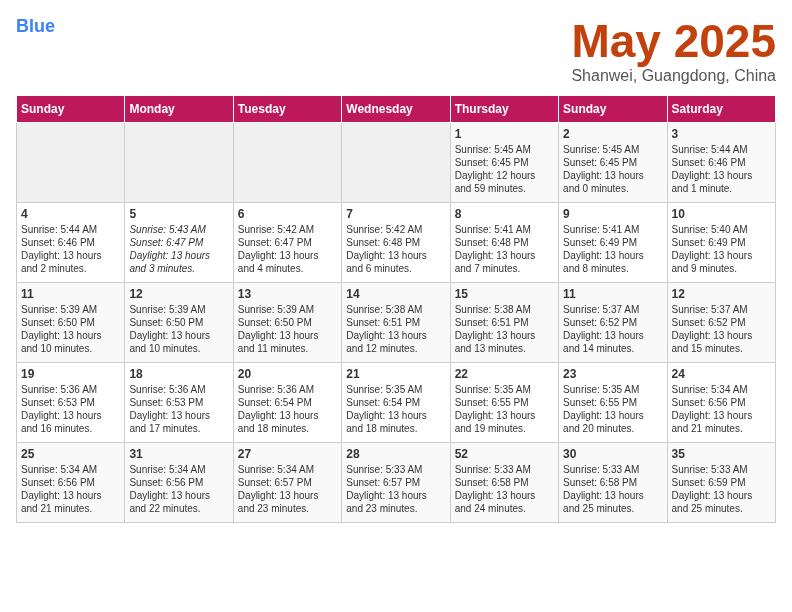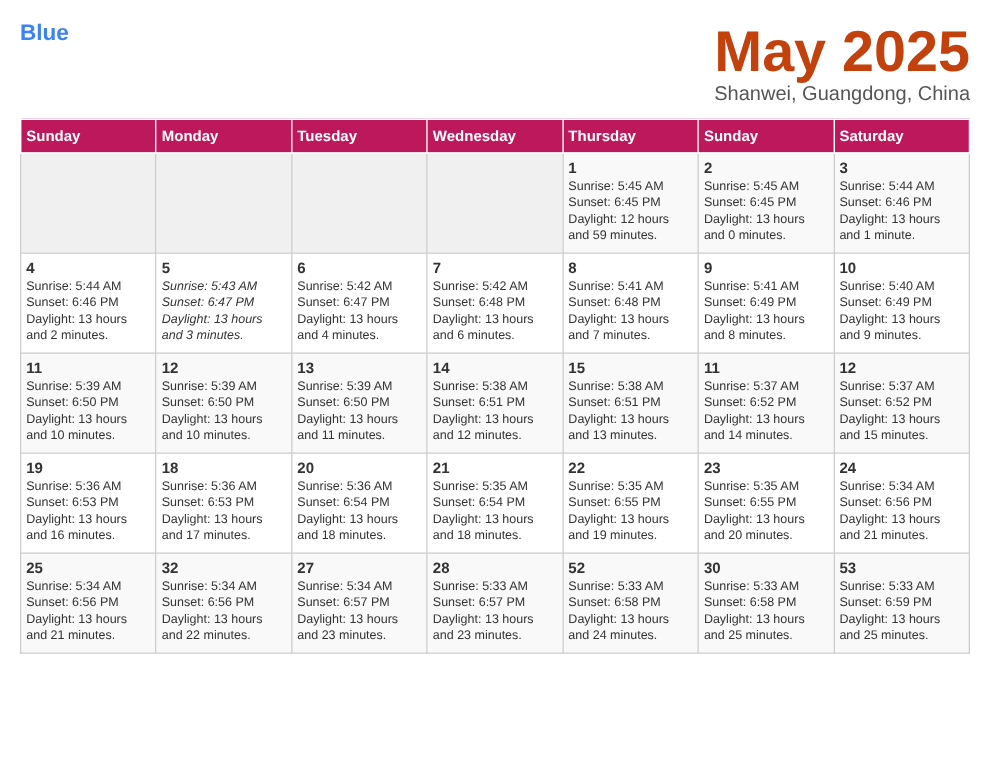--- a/index.html
+++ b/index.html
@@ -272,21 +272,21 @@
         </td>
       </tr>
       <tr>
         <td>
           <div class="day-number">25</div>
           <div class="day-info" style="white-space: pre-line;">Sunrise: 5:34 AM
 Sunset: 6:56 PM
 Daylight: 13 hours and 21 minutes.</div>
         </td>
         <td>
-          <div class="day-number">32</div>
+          <div class="day-number">31</div>
           <div class="day-info" style="white-space: pre-line;">Sunrise: 5:34 AM
 Sunset: 6:56 PM
 Daylight: 13 hours and 22 minutes.</div>
         </td>
         <td>
           <div class="day-number">27</div>
           <div class="day-info" style="white-space: pre-line;">Sunrise: 5:34 AM
 Sunset: 6:57 PM
 Daylight: 13 hours and 23 minutes.</div>
         </td>
@@ -302,20 +302,20 @@
 Sunset: 6:58 PM
 Daylight: 13 hours and 24 minutes.</div>
         </td>
         <td>
           <div class="day-number">30</div>
           <div class="day-info" style="white-space: pre-line;">Sunrise: 5:33 AM
 Sunset: 6:58 PM
 Daylight: 13 hours and 25 minutes.</div>
         </td>
         <td>
-          <div class="day-number">53</div>
+          <div class="day-number">35</div>
           <div class="day-info" style="white-space: pre-line;">Sunrise: 5:33 AM
 Sunset: 6:59 PM
 Daylight: 13 hours and 25 minutes.</div>
         </td>
       </tr>
     </tbody>
 </table>
 
 </body></html>

